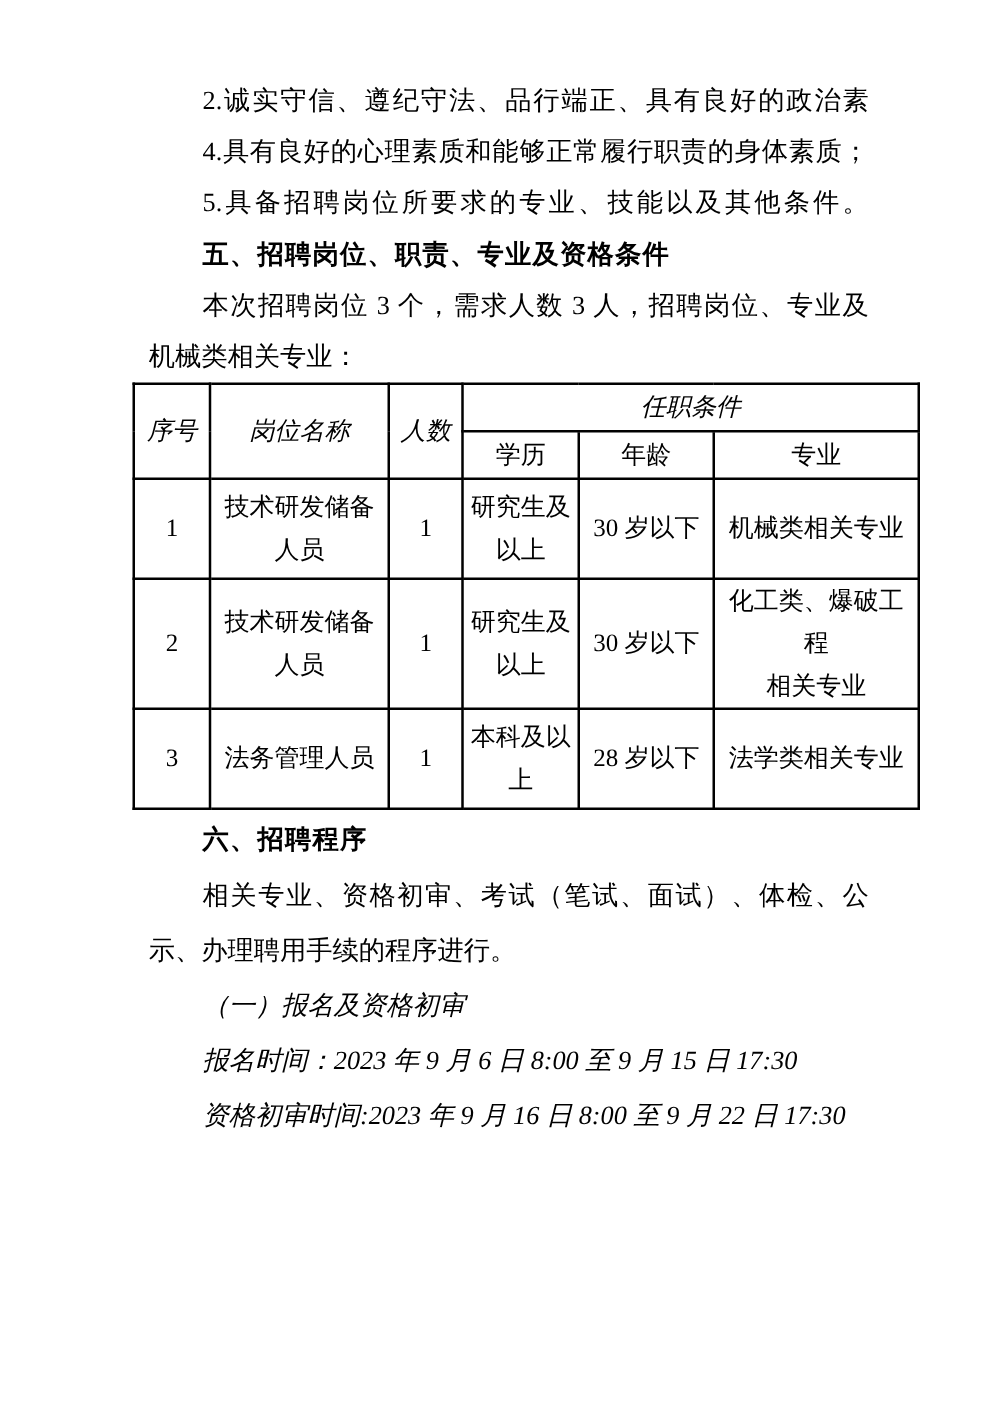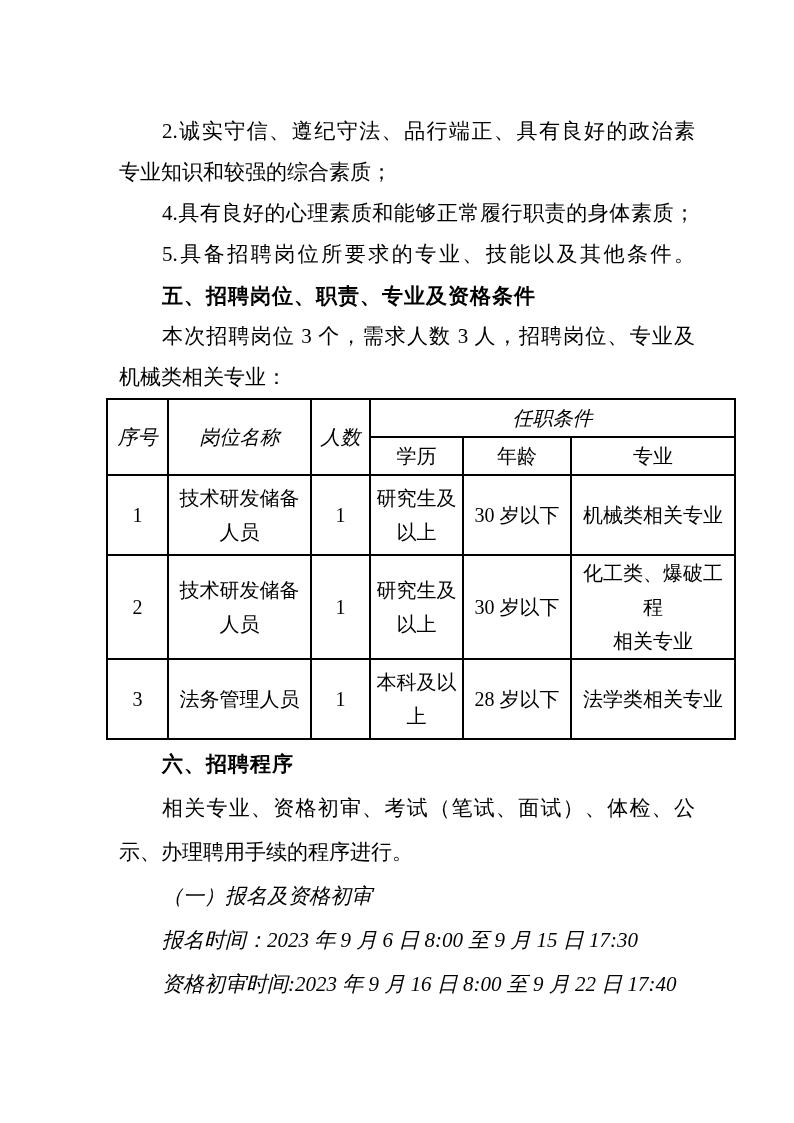--- a/index.html
+++ b/index.html
@@ -16,21 +16,21 @@
     font-family: "Liberation Serif", "DejaVu Serif", serif;
     overflow: hidden;
   }
   .textcol {
     margin-left: 119px;
     width: 576px;
     font-size: 21px;
     line-height: 41px;
   }
   .textcol.top {
-    padding-top: 111px;
+    padding-top: 60px;
   }
   .textcol.bottom {
     line-height: 44px;
     margin-top: 2px;
   }
   .line {
     white-space: normal;
   }
   .indent {
     padding-left: 43px;
@@ -68,21 +68,20 @@
   tr.hdr2 { height: 38px; }
   tr.body-row { height: 80px; }
 </style>
 </head>
 <body>
 
 <div class="page">
 
   <div class="textcol top">
     <div class="line indent justify">2.诚实守信、遵纪守法、品行端正、具有良好的政治素</div>
-    <div class="line">专业知识和较强的综合素质；</div>
     <div class="line indent justify">4.具有良好的心理素质和能够正常履行职责的身体素质；</div>
     <div class="line indent justify">5.具备招聘岗位所要求的专业、技能以及其他条件。</div>
     <div class="line indent heading">五、招聘岗位、职责、专业及资格条件</div>
     <div class="line indent justify">本次招聘岗位 3 个，需求人数 3 人，招聘岗位、专业及</div>
     <div class="line">机械类相关专业：</div>
   </div>
 
   <table class="jobs">
     <colgroup>
       <col style="width:61px">
@@ -136,16 +135,16 @@
       </tr>
     </tbody>
   </table>
 
   <div class="textcol bottom">
     <div class="line indent heading">六、招聘程序</div>
     <div class="line indent justify">相关专业、资格初审、考试（笔试、面试）、体检、公</div>
     <div class="line">示、办理聘用手续的程序进行。</div>
     <div class="line indent kaiti">（一）报名及资格初审</div>
     <div class="line indent kaiti">报名时间：2023 年 9 月 6 日 8:00 至 9 月 15 日 17:30</div>
-    <div class="line indent kaiti">资格初审时间:2023 年 9 月 16 日 8:00 至 9 月 22 日 17:40</div>
+    <div class="line indent kaiti">资格初审时间:2023 年 9 月 16 日 8:00 至 9 月 22 日 17:30</div>
   </div>
 
 </div>
 
 </body></html>

